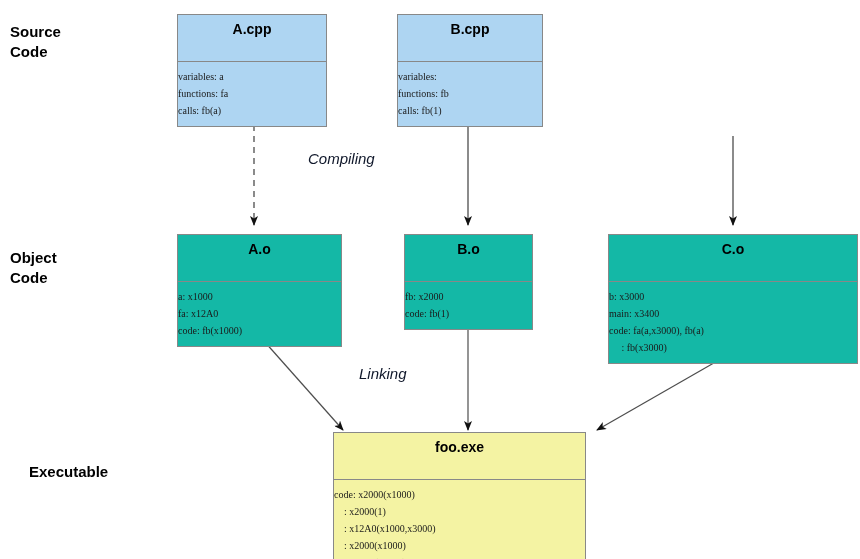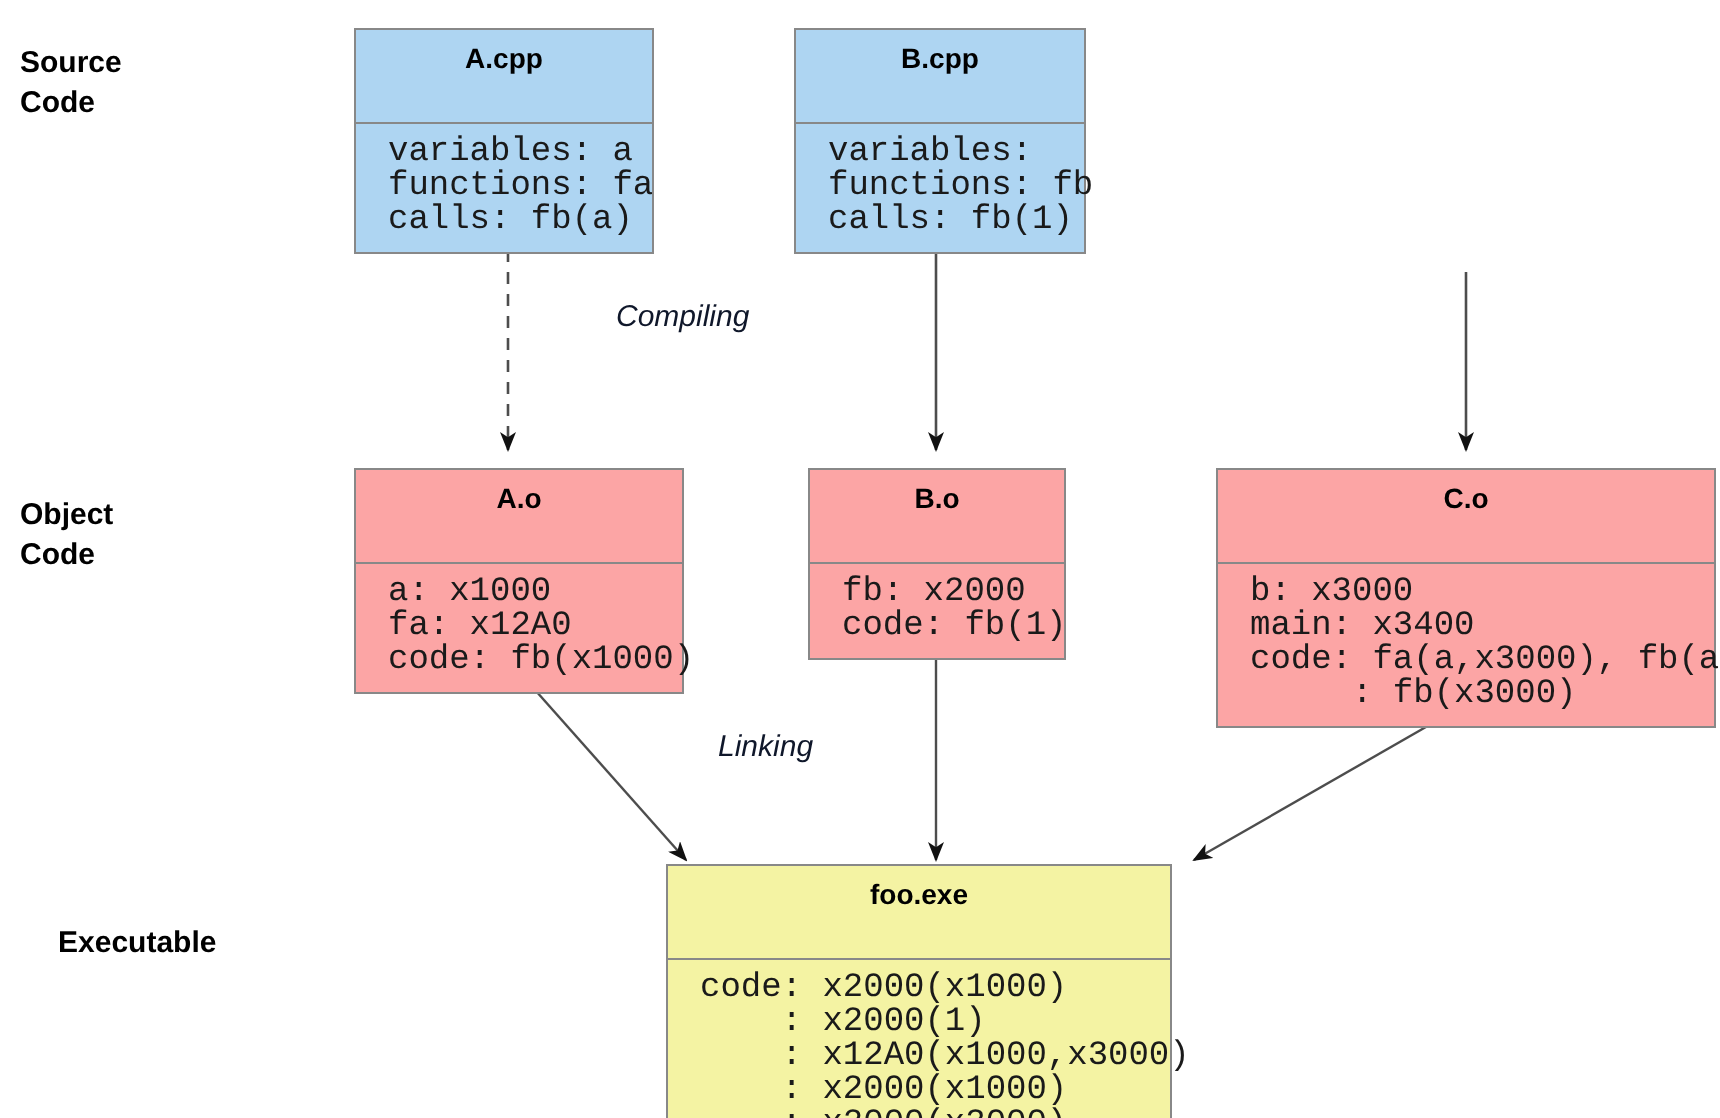--- a/index.html
+++ b/index.html
@@ -32,30 +32,30 @@
     font-family:"Liberation Sans", sans-serif;
     font-weight:bold;
     font-size:14px;
     text-align:center;
     color:#000000;
     padding:6px 4px 24px 4px;
     border-bottom:1px solid #888888;
     box-sizing:border-box;
   }
   .node .body{
-    font-family:Liberation Mono, monospace;
-    font-size:17px;
+    font-family:Liberation Serif, serif;
+    font-size:10px;
     line-height:17px;
     color:#1a1a1a;
-    padding:6px 8px 7px 16px;
+    padding:6px 8px 7px 0;
     white-space:pre;
     box-sizing:border-box;
   }
   .src{background:#aed5f2;}
-  .obj{background:#fca5a5;}
+  .obj{background:#14b8a6;}
   .exe{background:#f4f3a3;}
 
   .edge-label{
     position:absolute;
     font-family:"Liberation Sans", sans-serif;
     font-style:italic;
     font-size:15px;
     color:#0f172a;
     white-space:nowrap;
   }

